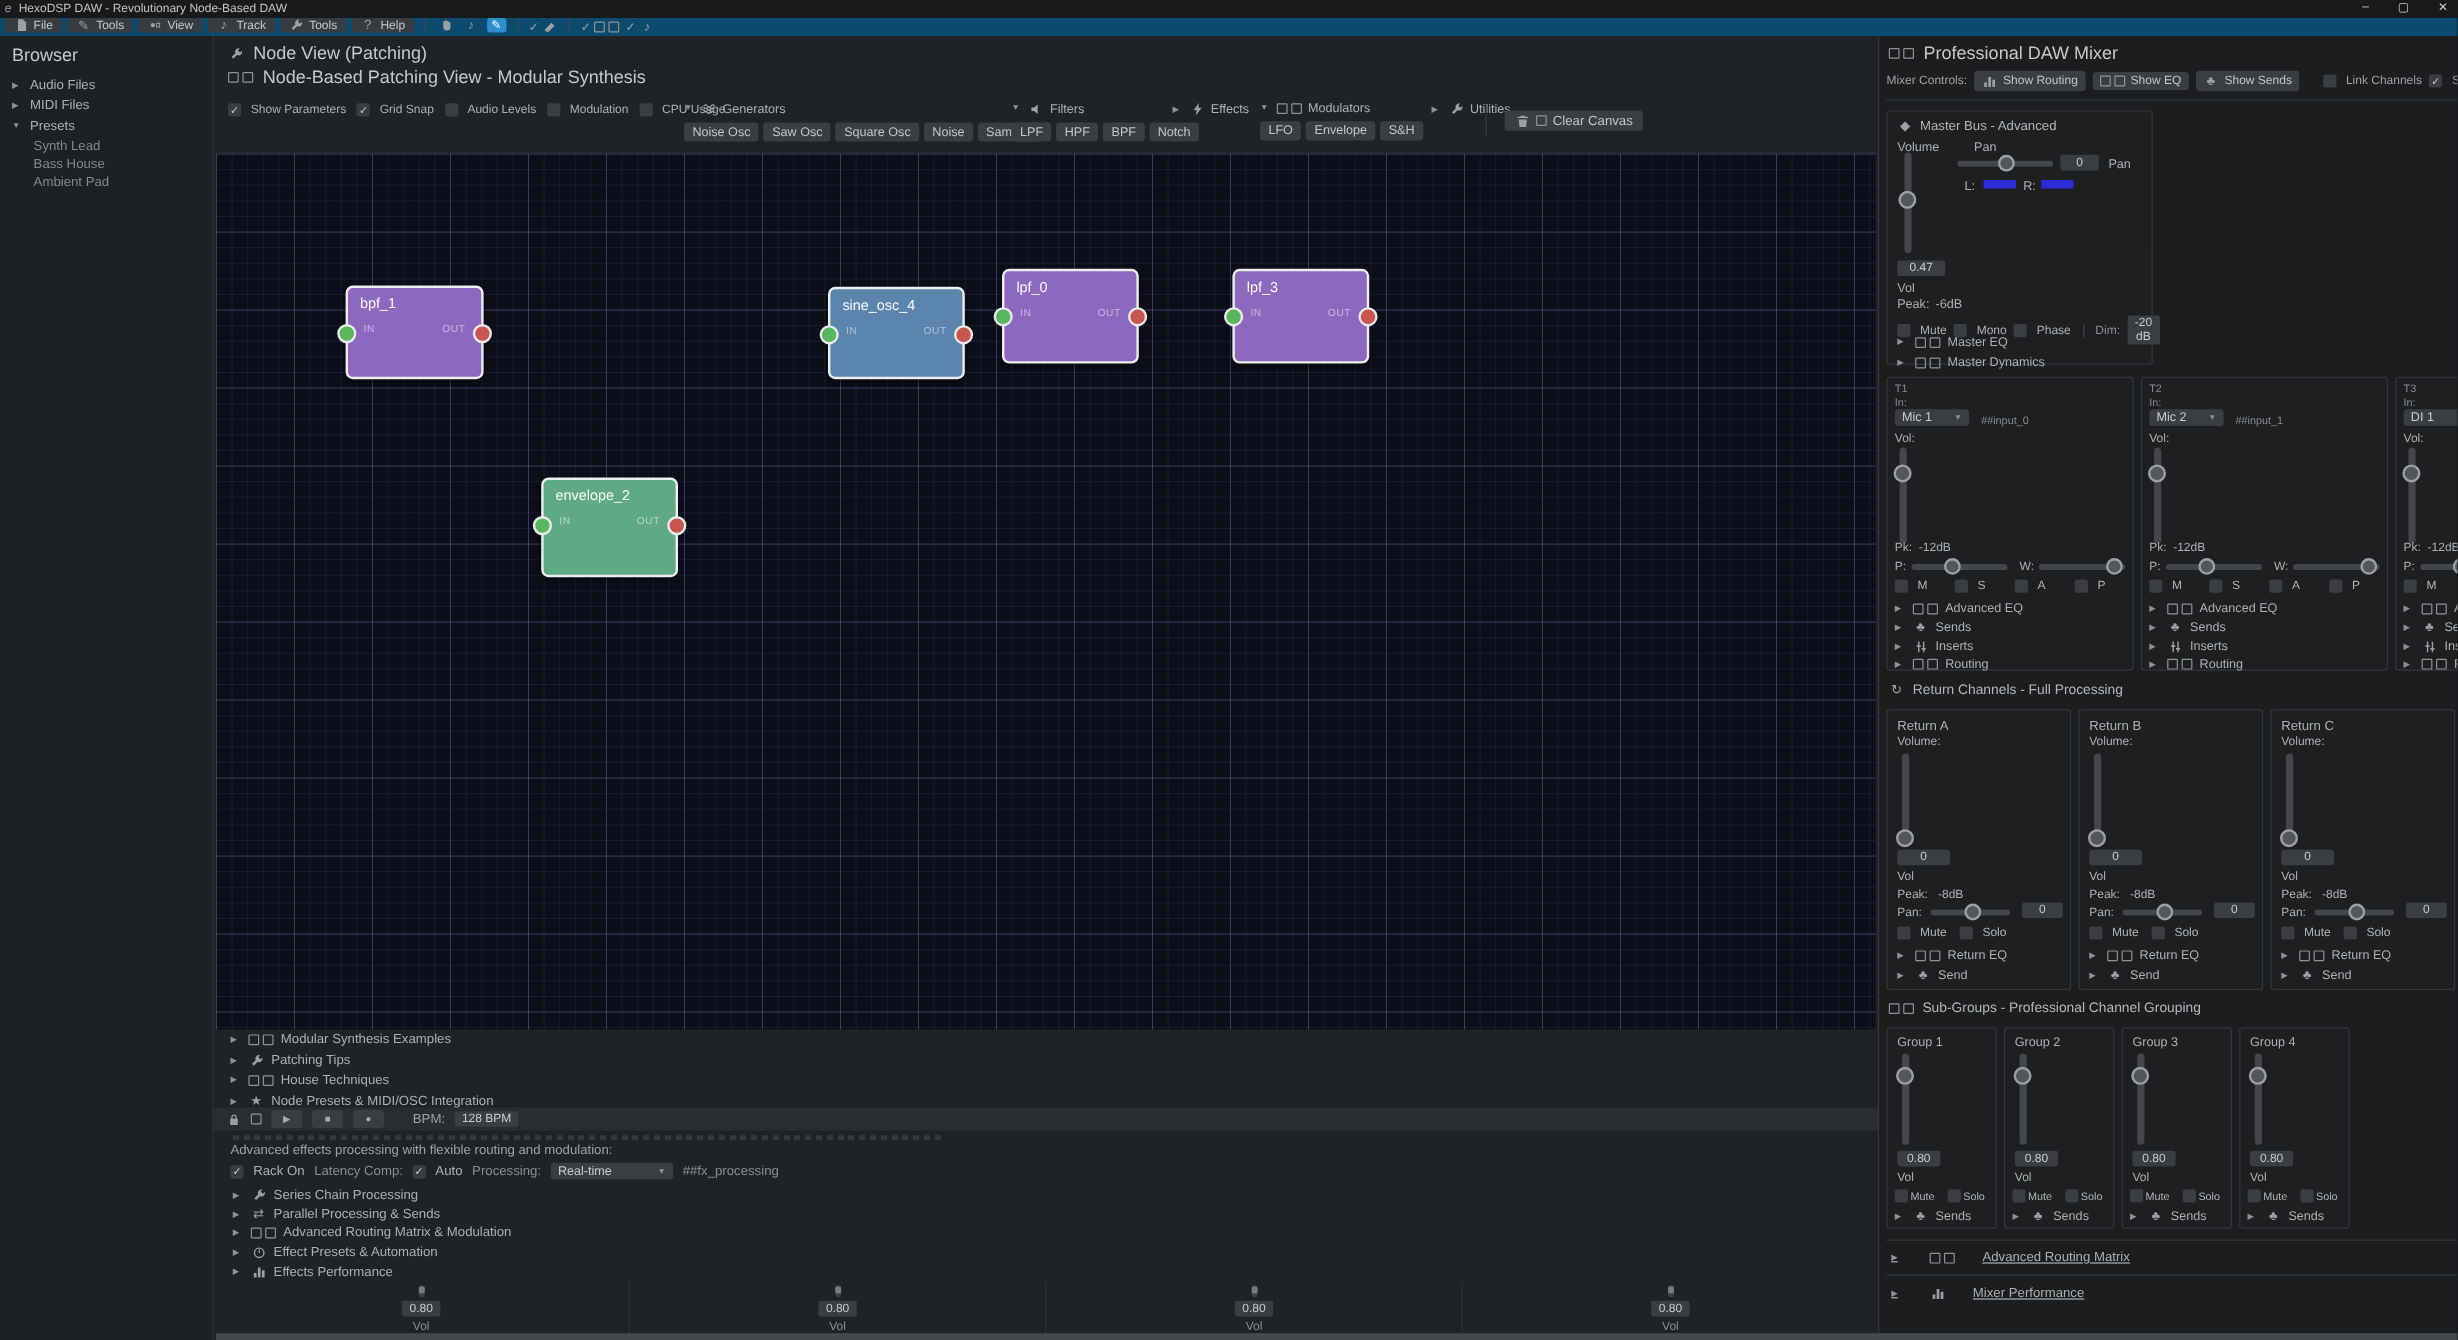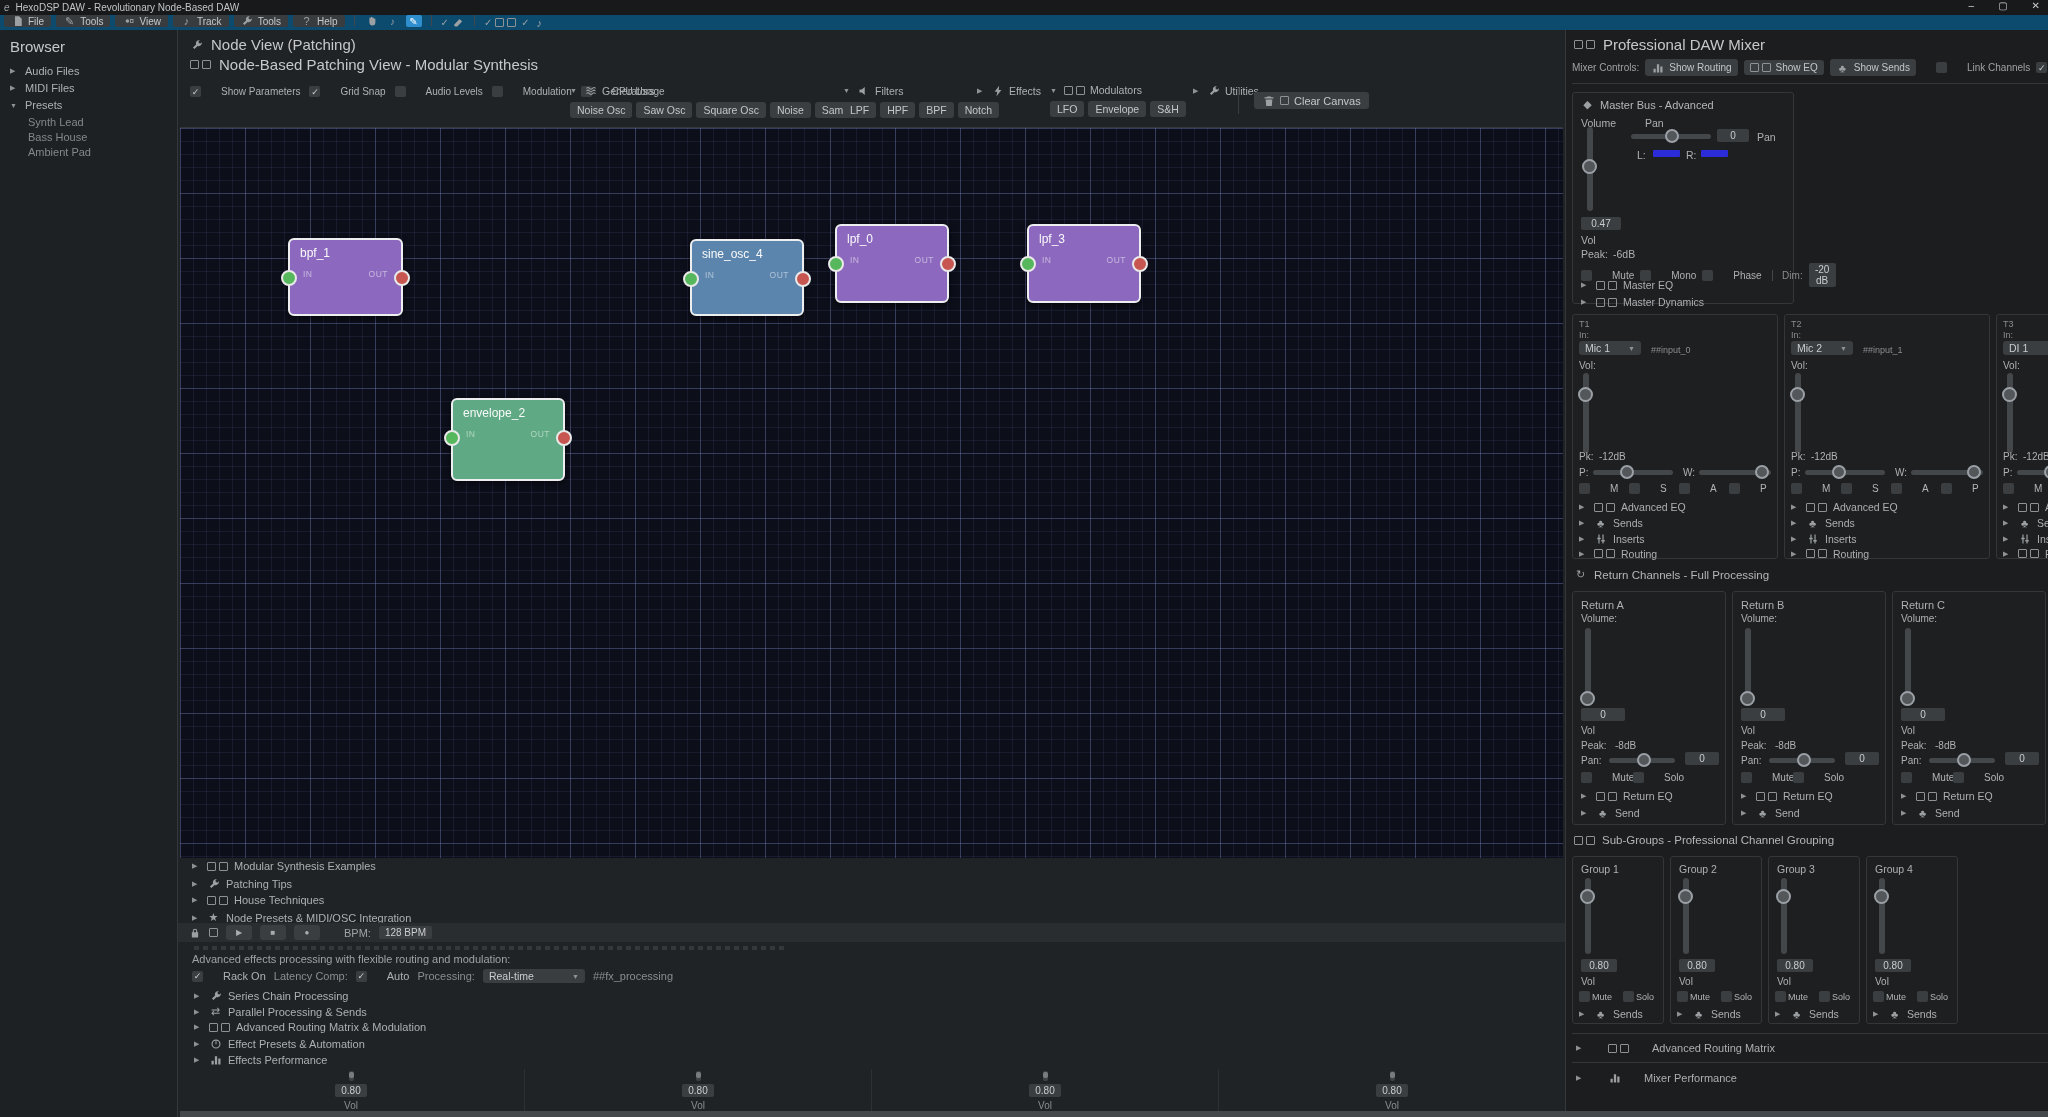--- a/index.html
+++ b/index.html
@@ -19,21 +19,21 @@
         height:12px;padding:0 7px;font-size:10px;color:#c6c8ca;}
   .tbicon{display:inline-flex;align-items:center;justify-content:center;width:16px;height:12px;
           border-radius:2px;color:#9ca0a3;font-size:10px;}
   .tbicon.active{background:#2f8fce;color:#fff;}
   .vsep{width:1px;height:11px;background:#43464a;margin:0 4px;}
   .checkpair{display:inline-flex;align-items:center;gap:3px;font-size:10px;color:#9ca0a3;}
 
   
   .cb{display:inline-flex;align-items:center;justify-content:center;width:11px;height:11px;
       background:#3b3e41;border-radius:2px;font-size:9px;color:#cdcfd1;flex:0 0 auto;}
-  .lblrow{display:inline-flex;align-items:center;gap:20px;}
+  .lblrow{display:inline-flex;align-items:center;gap:8px;}
   .tri{font-size:7px;color:#8f9295;width:9px;display:inline-block;}
   .crow{display:flex;align-items:center;gap:6px;font-size:11px;color:#adb0b2;white-space:nowrap;}
   .btn{display:inline-flex;align-items:center;gap:5px;background:#3b3e41;border-radius:3px;
        padding:2px 8px;font-size:11px;color:#c4c6c8;white-space:nowrap;}
   .vbox{display:inline-block;background:#3b3e41;border-radius:2px;padding:1px 6px;
         font-size:10px;color:#caccce;text-align:center;box-sizing:border-box;}
   .dd{display:inline-flex;align-items:center;justify-content:space-between;background:#3b3e41;
       border-radius:3px;padding:1px 6px;font-size:10.5px;color:#caccce;box-sizing:border-box;}
   .dd .tri{width:auto;}
   .sqpair{display:inline-flex;gap:3px;align-items:center;flex:0 0 auto;}
@@ -128,21 +128,21 @@
   #master .lbl{position:absolute;font-size:10.5px;color:#aeb1b3;white-space:nowrap;}
   .meter{position:absolute;height:7px;width:27px;background:#2b2bd8;border-radius:1px;}
   .striprow{display:flex;gap:6px;margin-top:10px;}
   .strip{background:#1d1f21;border:1px solid #34373a;border-radius:3px;position:relative;
          box-sizing:border-box;flex:0 0 auto;}
   .strip .lbl{position:absolute;font-size:10px;color:#aeb1b3;white-space:nowrap;}
   .strip .tiny{font-size:9px;color:#8a8d90;}
   .mx-subhead{display:flex;align-items:center;gap:7px;font-size:11.5px;color:#b4b7b9;
               margin:9px 0 0 2px;white-space:nowrap;}
   .mx-footrow{display:flex;align-items:center;gap:23px;font-size:11px;color:#adb0b2;
-              margin:8px 0 8px 4px;}
+              margin:8px 0 8px 4px;text-decoration:underline;}
 </style>
 </head>
 <body>
 
 <div id="app">
 
   <div id="titlebar">
     <span class="appicon">e</span>
     <span>HexoDSP DAW - Revolutionary Node-Based DAW</span>
     <div id="winctrls">

